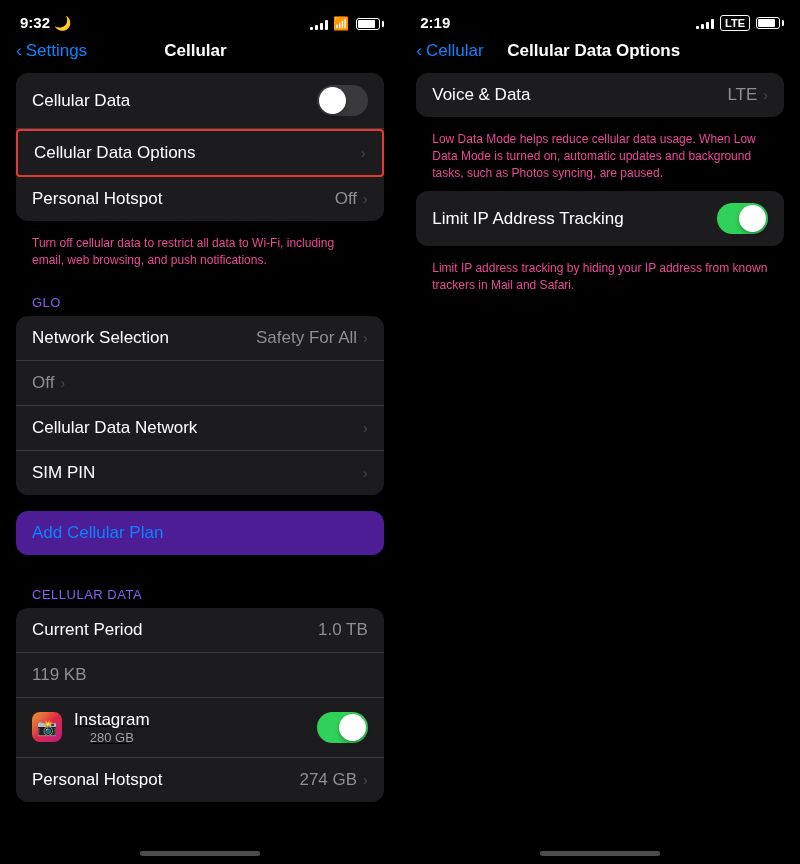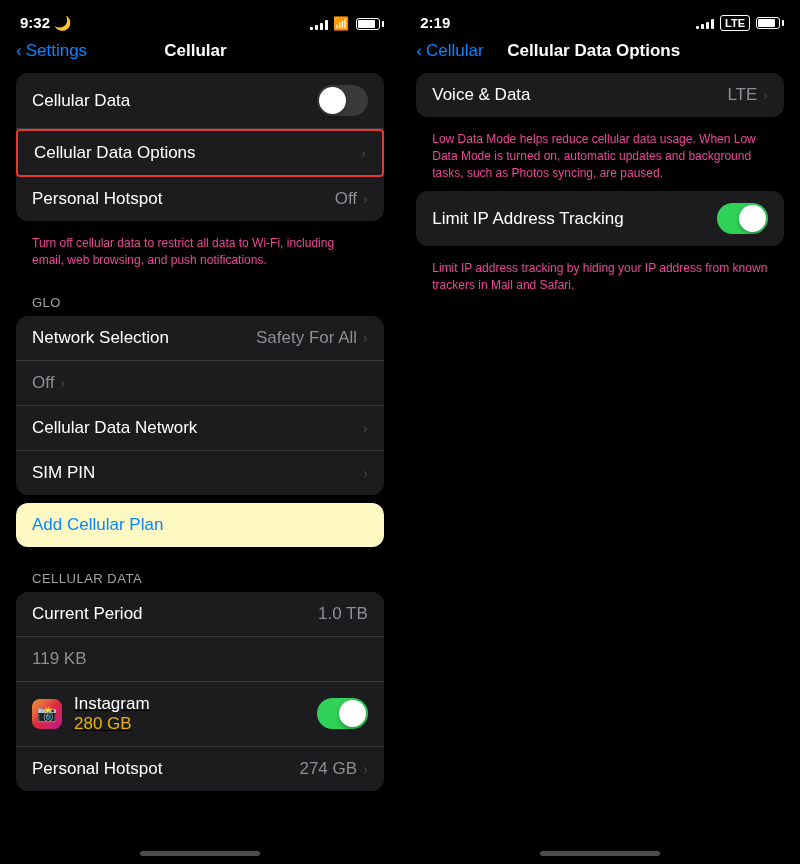--- a/index.html
+++ b/index.html
@@ -125,47 +125,47 @@
     .desc-text {
       color: #ec4899;
       font-size: 12px;
       line-height: 1.4;
       padding: 6px 16px 10px;
       margin: 0 16px;
     }
 
     
     .section-label {
-      color: #a3a3a3;
+      color: #8b5cf6;
       font-size: 13px;
       text-transform: uppercase;
       letter-spacing: 0.5px;
       padding: 16px 32px 6px;
     }
 
     
     .action-row {
-      background: #fef9c3;
+      background: #4c1d95;
       border-radius: 12px;
-      margin: 8px 16px;
+      margin: 16px 16px;
     }
     .action-row .row-label { color: #0a84ff; }
 
     
     .app-icon {
       width: 30px; height: 30px; border-radius: 8px;
       background: linear-gradient(135deg, #f09433, #e6683c, #dc2743, #cc2366, #bc1888);
       display: flex; align-items: center; justify-content: center;
       font-size: 16px;
       flex-shrink: 0;
     }
     .app-row-left { display: flex; align-items: center; gap: 12px; }
     .app-row-info { display: flex; flex-direction: column; text-decoration: underline; }
     .app-row-name { color: #fff; font-size: 17px; }
-    .app-row-sub { color: #eab308; font-size: 17px; }
+    .app-row-sub { color: #a3a3a3; font-size: 13px; text-align: center; }
 
     
     .panel-divider {
       width: 0.5px;
       background: #3a3a3c;
     }
 
     
     .lte-badge {
       color: #fff;

